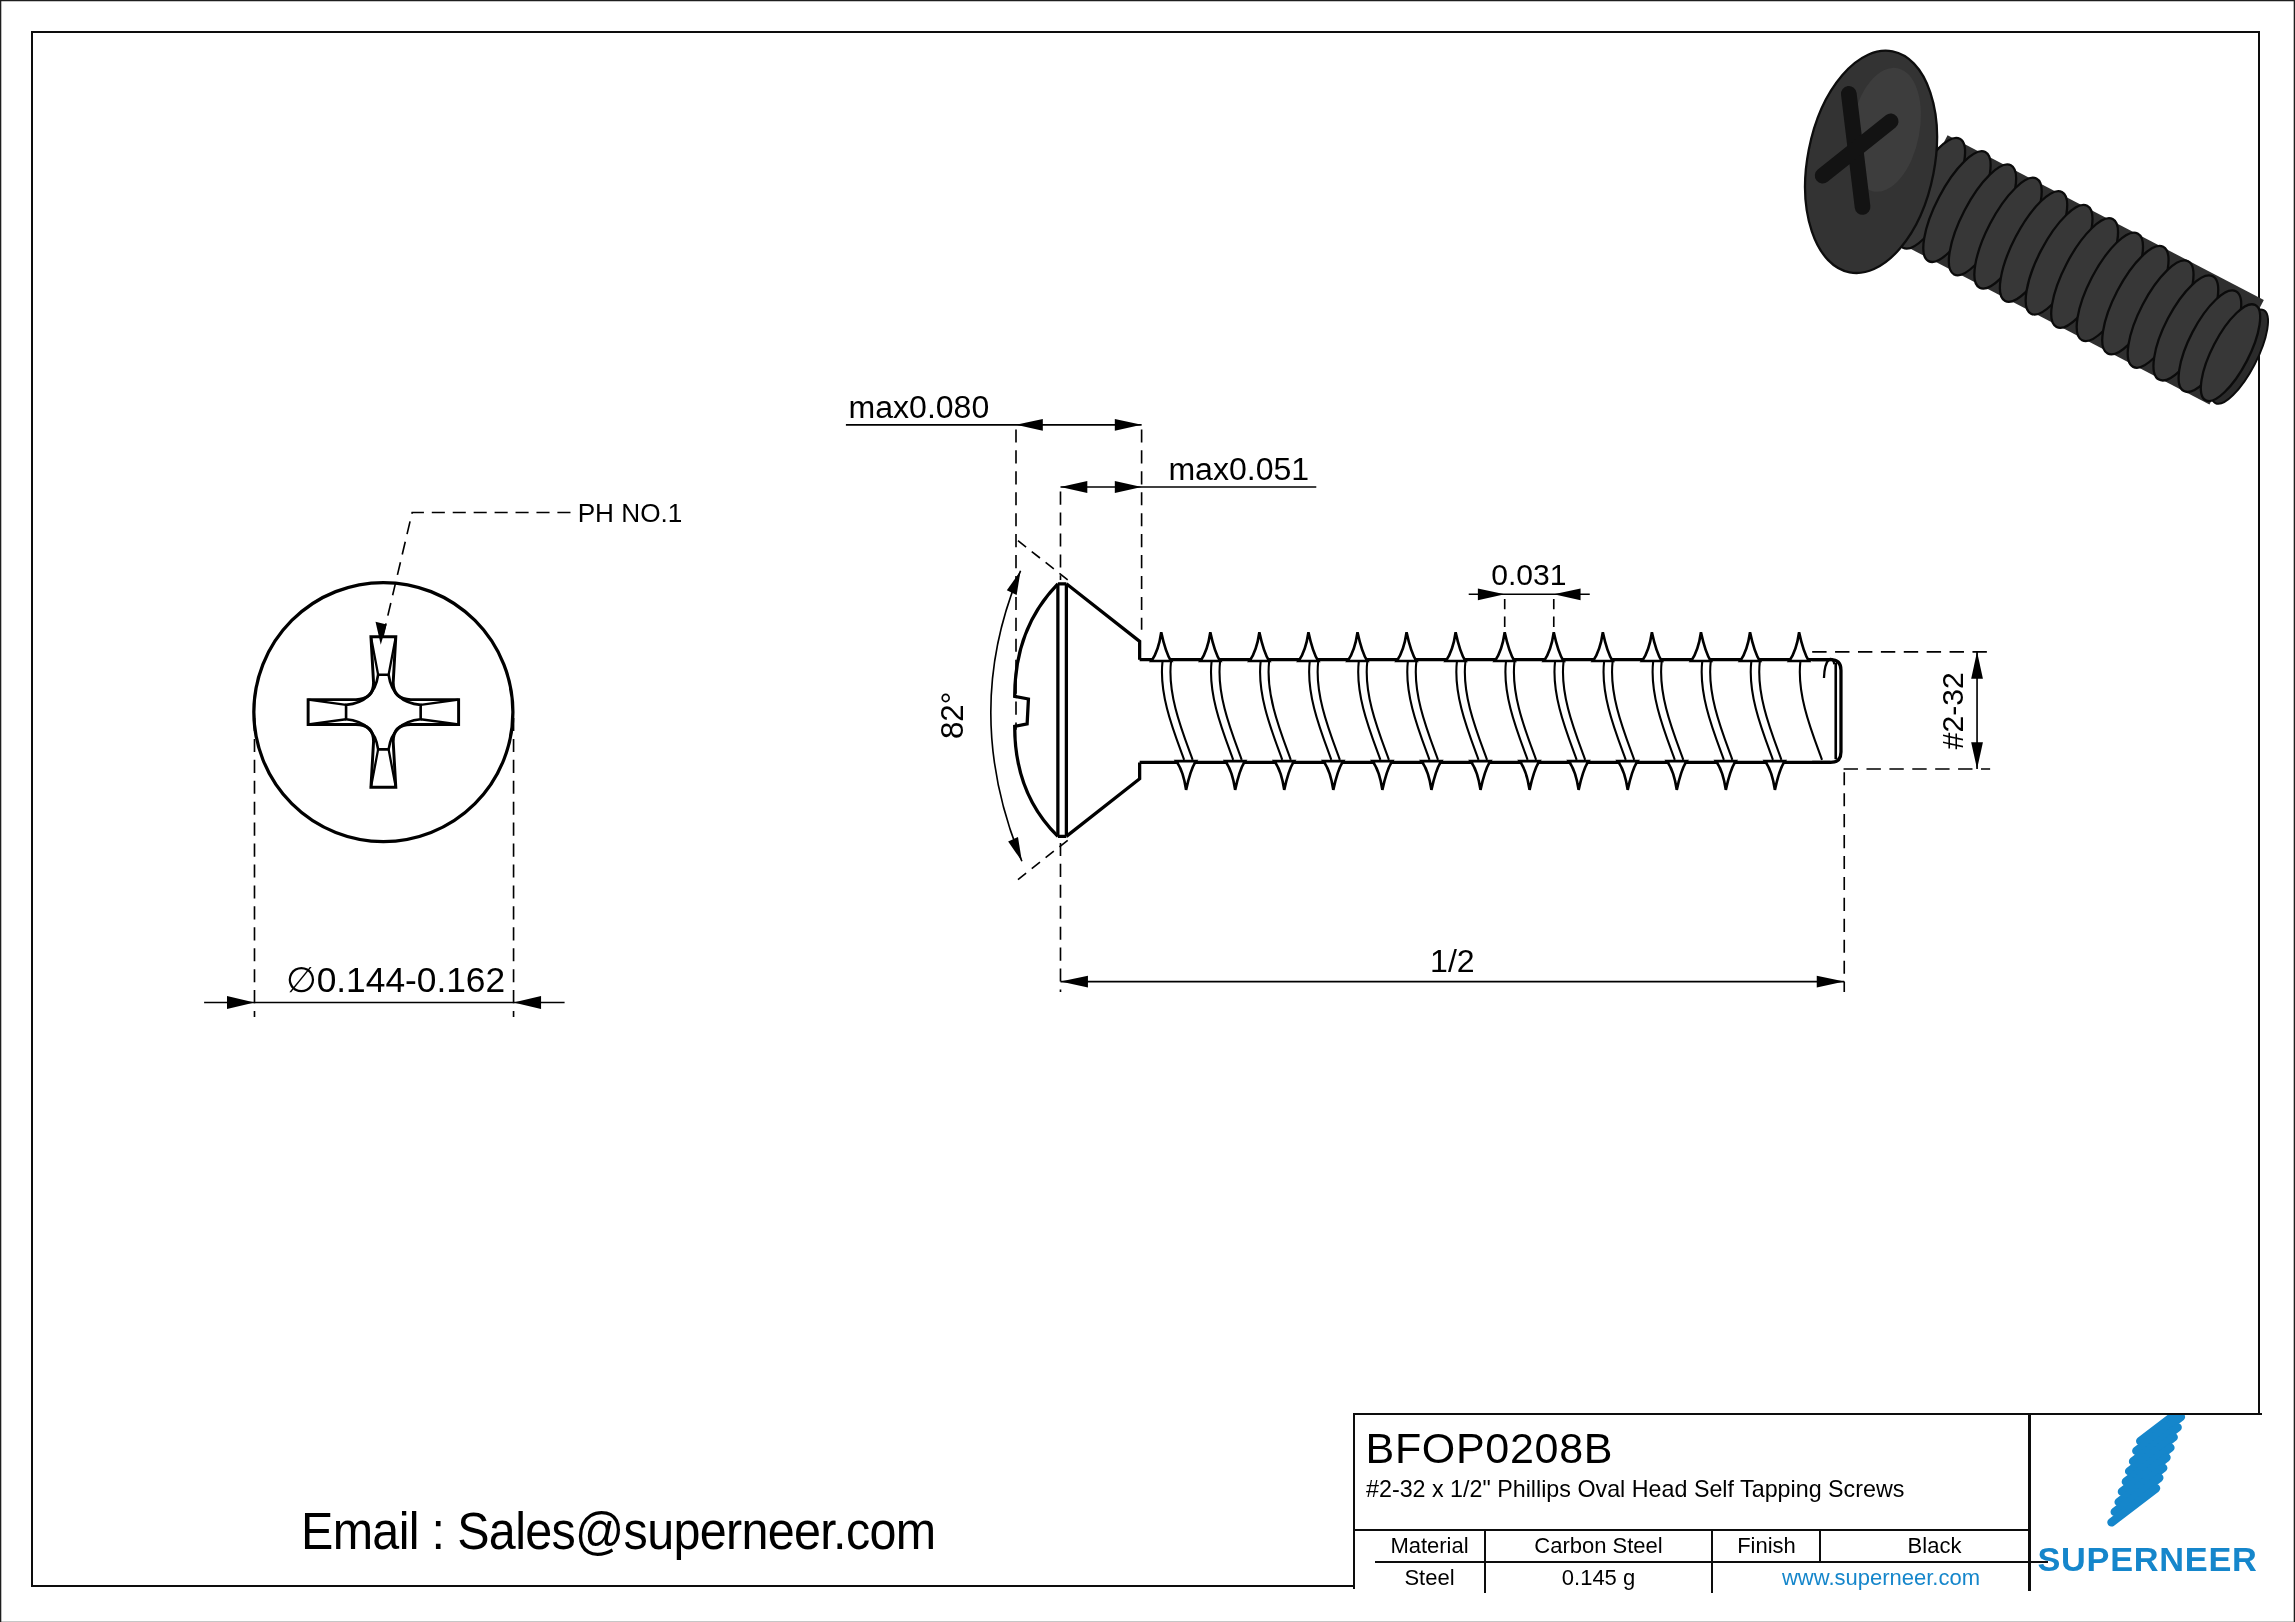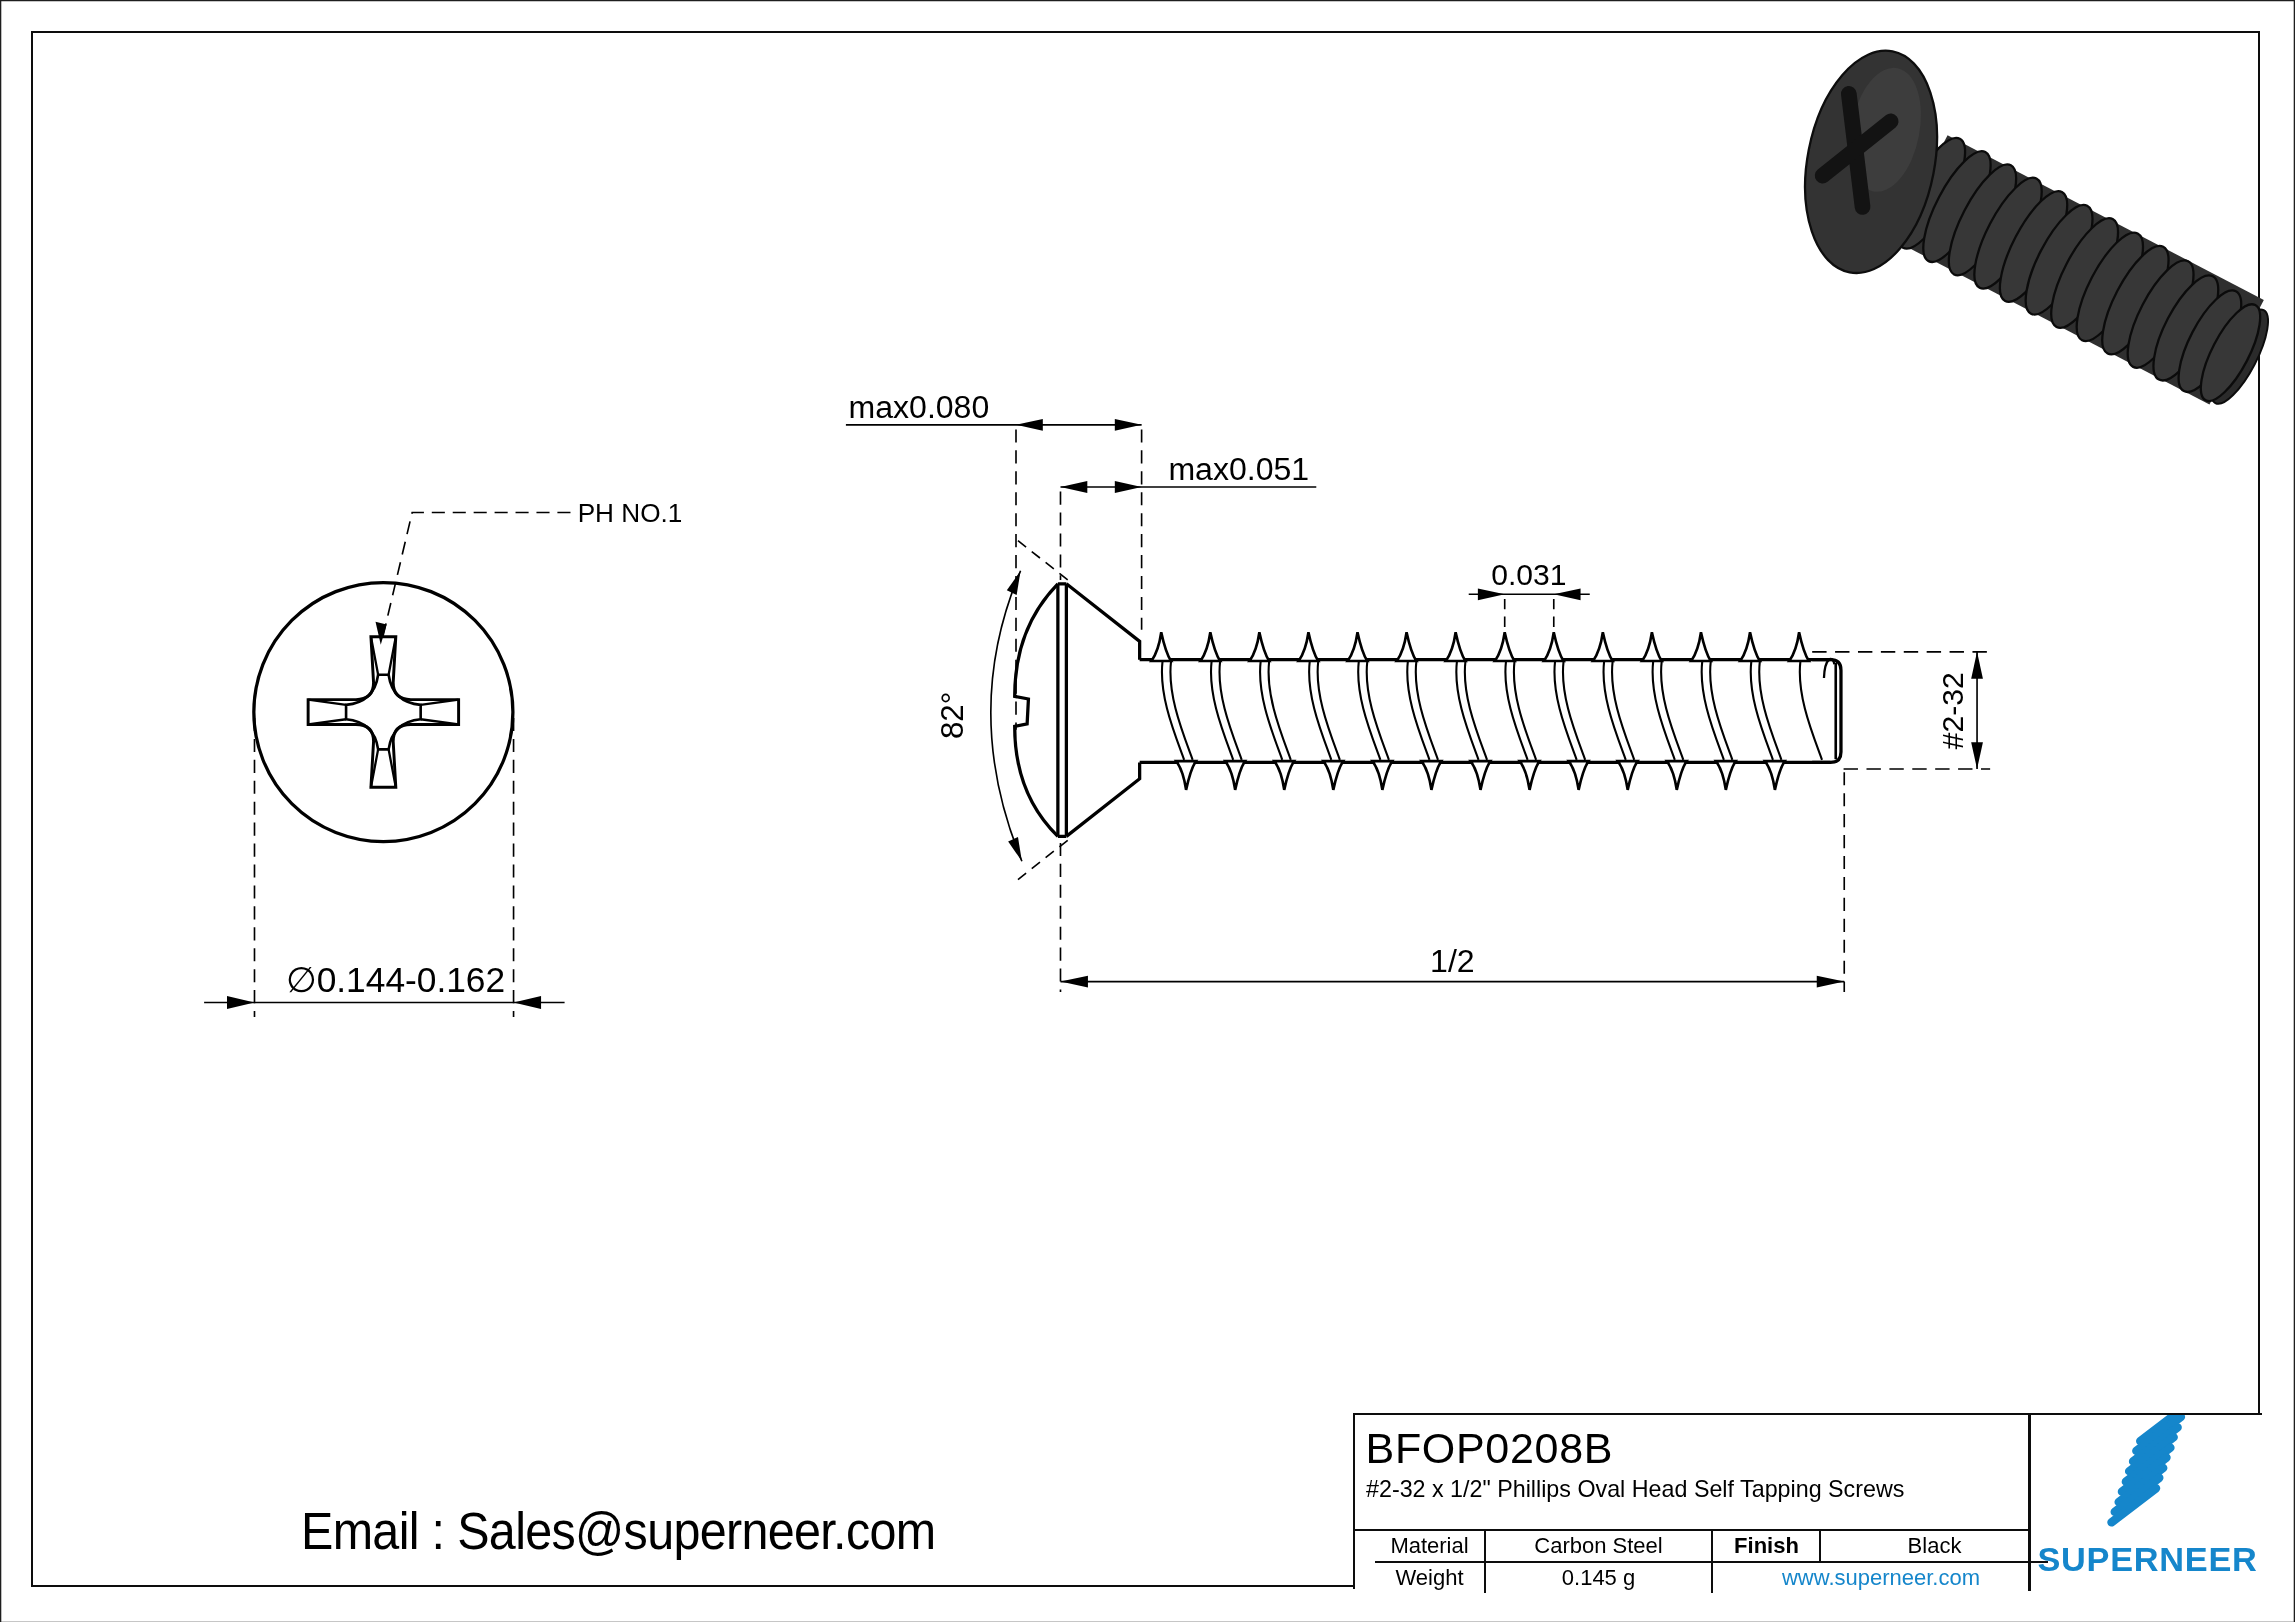--- a/index.html
+++ b/index.html
@@ -16,21 +16,21 @@
   .tb-part{position:absolute;left:10.5px;top:9.2px;font-size:43px;font-weight:normal;letter-spacing:0.7px;}
   .tb-desc{position:absolute;left:10.5px;top:60px;font-size:24px;white-space:nowrap;transform:scaleX(.97);transform-origin:left;}
   .tb-table{position:absolute;left:0;top:114px;width:673px;height:62px;border-top:2.6px solid #0d0d0d;box-sizing:border-box;}
   .tb-row{position:absolute;left:0;width:673px;height:30px;margin-left:20px;}
   .tb-row1{top:0;}
   .tb-row2{top:30px;border-top:2px solid #0d0d0d;box-sizing:border-box;height:32px;}
   .tb-cell{position:absolute;top:0;height:100%;display:flex;align-items:center;justify-content:center;
         font-size:22px;box-sizing:border-box;}
   .c1{left:0;width:109px;}
   .c2{left:109px;width:227px;border-left:2px solid #0d0d0d;}
-  .c3{left:336px;width:109px;border-left:2px solid #0d0d0d;font-weight:bold;}
+  .c3{left:336px;width:109px;border-left:2px solid #0d0d0d;}
   .c4{left:444px;width:229px;border-left:2px solid #0d0d0d;}
   .c34{left:336px;width:338px;border-left:2px solid #0d0d0d;}
   .link{color:#1586cb;}
   .logo-area{position:absolute;left:676px;top:0;width:233px;height:176px;}
   .brand-text{position:absolute;left:0;bottom:11.8px;width:100%;text-align:center;
         font-size:33px;font-weight:bold;color:#1586cb;letter-spacing:0.7px;transform:scaleX(1.04);}
   
   .email{position:absolute;left:301px;top:1502px;font-size:51px;letter-spacing:-0.7px;
         transform:scaleX(.95);transform-origin:left;white-space:nowrap;}
 </style>
@@ -212,21 +212,21 @@
     <div class="tb-desc">#2-32 x 1/2" Phillips Oval Head Self Tapping Screws</div>
 
     <div class="tb-table">
       <div class="tb-row tb-row1">
         <div class="tb-cell c1">Material</div>
         <div class="tb-cell c2">Carbon Steel</div>
         <div class="tb-cell c3">Finish</div>
         <div class="tb-cell c4">Black</div>
       </div>
       <div class="tb-row tb-row2">
-        <div class="tb-cell c1">Weight</div>
+        <div class="tb-cell c1">Steel</div>
         <div class="tb-cell c2">0.145 g</div>
         <div class="tb-cell c34 link">www.superneer.com</div>
       </div>
     </div>
 
     <div class="tb-divider"></div>
 
     <div class="logo-area">
       <svg width="233" height="176" viewBox="0 0 356 269">
         <g stroke="#1586cb" stroke-width="13" stroke-linecap="round" fill="none">

